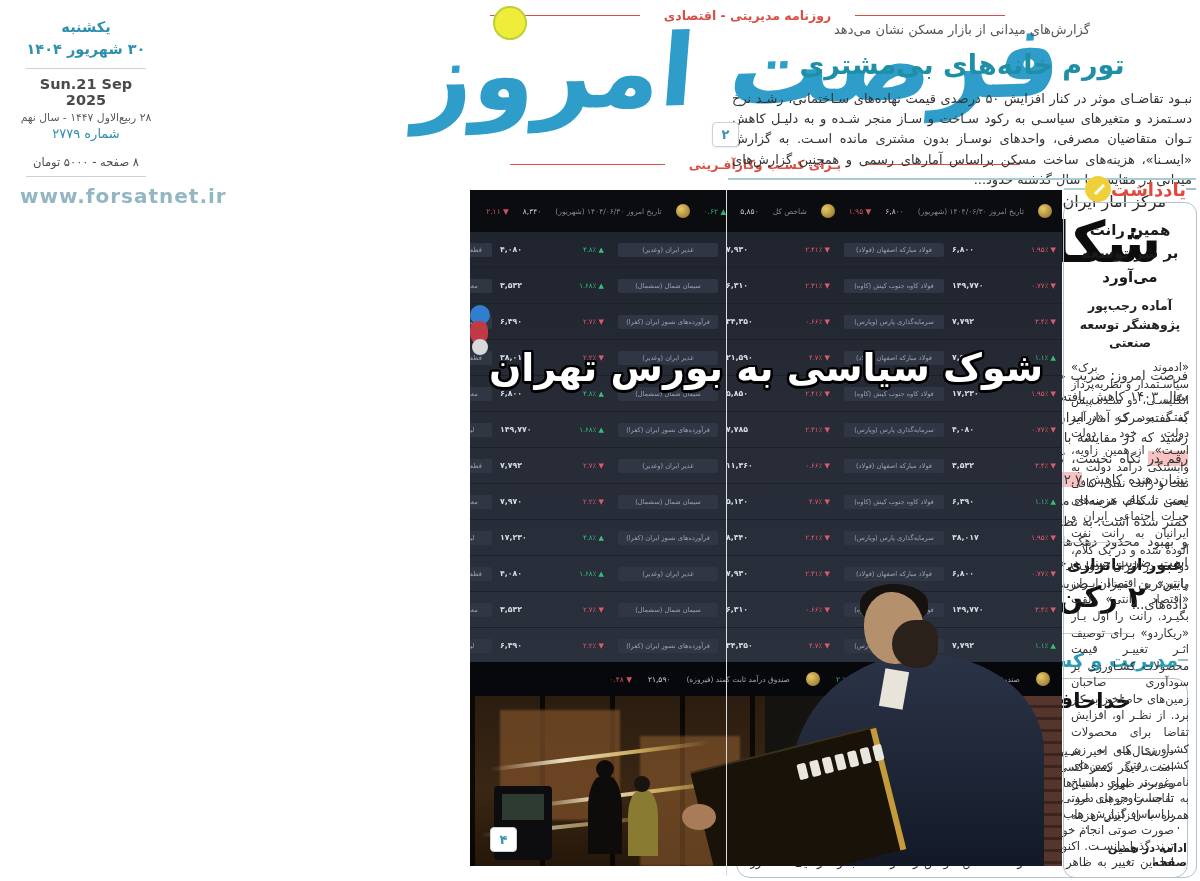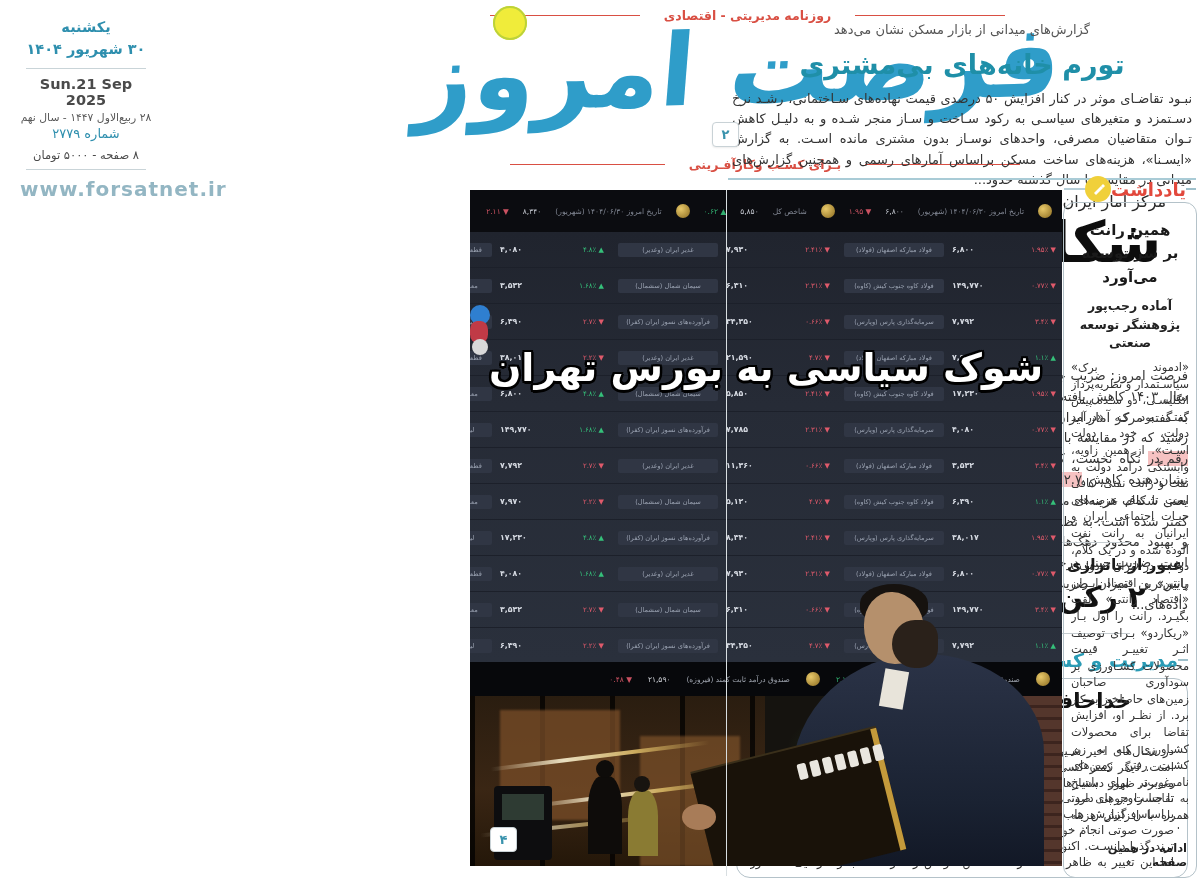--- a/index.html
+++ b/index.html
@@ -10,21 +10,21 @@
   .c{text-align:center;}
   .j{text-align:justify;text-justify:inter-word;}
 
   
   .dateblock{top:16px;left:20px;width:132px;right:auto;text-align:center;color:#2e8fae;}
   .dateblock .fa-bold{font-weight:bold;font-size:14.5px;line-height:1.55;color:#2e8fae;}
   .dateblock .hr{height:1px;background:#c9d4d8;margin:7px 6px;}
   .dateblock .en{direction:ltr;font-weight:bold;font-size:14.5px;color:#4a4a4a;}
   .dateblock .hijri{font-size:10.8px;color:#5a5a5a;margin-top:3px;}
   .dateblock .issue{font-size:13px;color:#2e8fae;font-weight:normal;margin-top:2px;}
-  .dateblock .pp{font-size:11.5px;color:#4a4a4a;margin-top:7px;}
+  .dateblock .pp{font-size:11.5px;color:#4a4a4a;margin-top:14px;}
   .dateblock .web{direction:ltr;font-size:20px;letter-spacing:1px;color:#93b6c3;font-weight:bold;}
   .dateblock{position:absolute;}
 
   
   .masthead{top:0;right:140px;width:585px;height:178px;}
   .tagline{display:flex;align-items:center;gap:24px;color:#d94f43;font-size:12.5px;font-weight:bold;}
   .tagline .ln{flex:1;height:1.5px;background:#d94f43;}
   .tag-top{position:absolute;top:8px;right:55px;left:15px;}
   .tag-bot{position:absolute;bottom:6px;right:40px;left:35px;}
   .brand{position:absolute;top:-6px;right:0;left:0;text-align:center;

